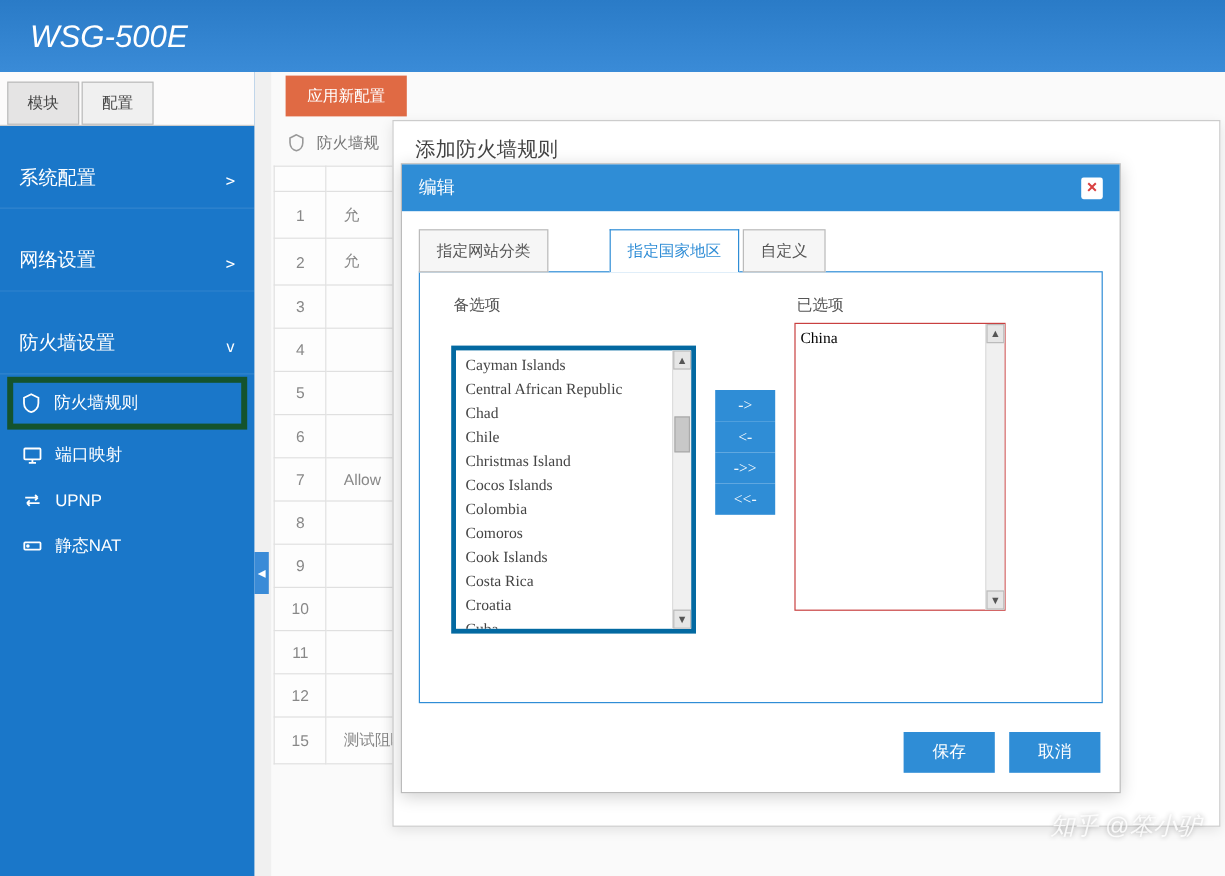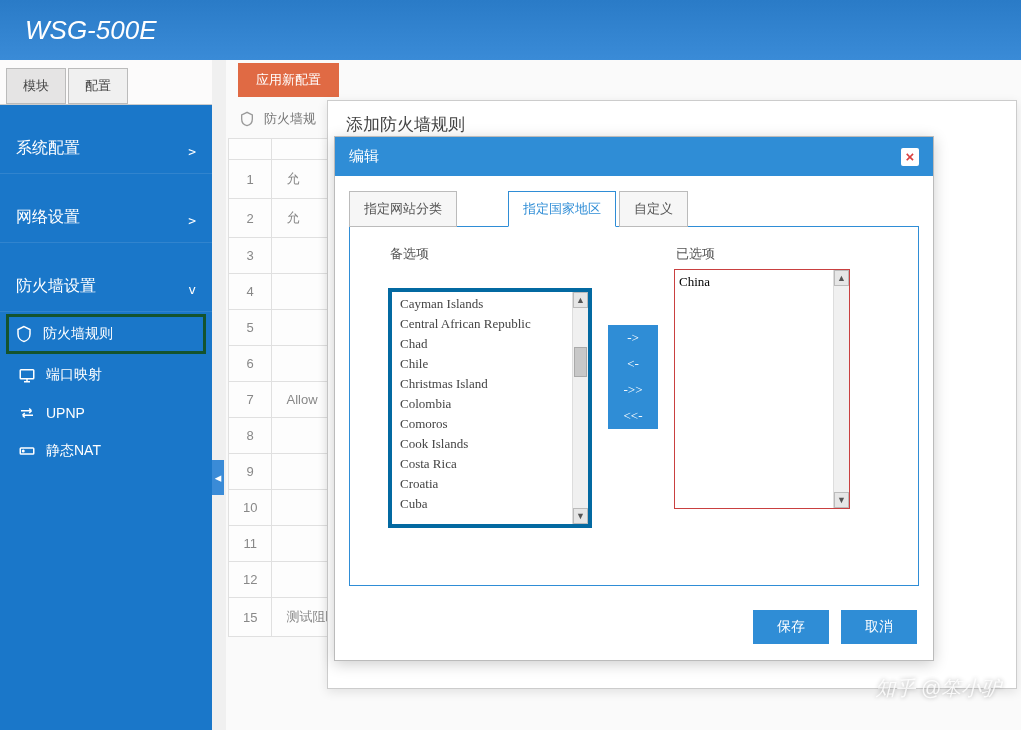--- a/index.html
+++ b/index.html
@@ -8,21 +8,21 @@
   .topbar { height:60px; background: linear-gradient(#2a7bc7,#3a8bd7); color:white; display:flex; align-items:center; padding-left:25px; font-size:26px; font-style:italic; font-weight:500;}
   
   .sidebar { position:absolute; top:60px; left:0; width:212px; height:670px; background:#1a77c9; color:white;}
   .sidebar-tabs { background:#fcfbfb; padding:8px 0 0 6px; display:flex; border-bottom:1px solid #ccc;}
   .sidebar-tab { padding:8px 16px; border:1px solid #bbb; background:#f0f0f0; color:#444; margin-right:2px; font-size:13px; cursor:pointer;}
   .sidebar-tab.active { background:#e5e4e4;}
   
   .menu-item { padding:14px 16px; border-bottom:1px solid rgba(255,255,255,0.1); display:flex; justify-content:space-between; align-items:flex-end; font-size:16px; cursor:pointer;margin-top:19px;}
   .menu-item .chev { font-family:monospace; font-size:13px;}
   .submenu-item { padding:10px 10px 10px 18px; display:flex; align-items:center; gap:10px; font-size:14px; cursor:pointer;}
-  .submenu-item.active { border:3px solid #14532d; margin:2px 6px; padding:8px 6px;}
+  .submenu-item.active { border:5px solid #14532d; margin:2px 6px; padding:8px 6px;}
   .icon { width:18px; height:18px; display:inline-flex; align-items:center; justify-content:center;}
   
   .collapse-handle { position:absolute; left:212px; top:460px; width:12px; height:35px; background:#3a8bd7; display:flex; align-items:center; justify-content:center; color:white; cursor:pointer;}
   
   .main { position:absolute; left:226px; top:60px; right:0; height:670px; background:#fafafa; overflow:hidden;}
   .main-top { height:40px; display:flex; align-items:center;}
   .apply-btn { background:#e06a44; color:white; padding:8px 18px; margin-left:12px; cursor:pointer;}
   .crumb { margin-top:6px; padding:4px 12px; color:#777; display:flex; align-items:center; gap:8px;}
   
   .grid { margin:6px 0 0 2px; border-collapse:collapse;}
@@ -39,21 +39,21 @@
   
   .modal2 { position:absolute; left:334px; top:136px; width:600px; background:#fff; border:1px solid #bbb; box-shadow:0 3px 14px rgba(0,0,0,0.2);}
   .modal2-header { background:#2f8dd6; color:white; padding:10px 14px; display:flex; justify-content:space-between; align-items:center; font-size:15px;}
   .modal2-header .close { color:#d94040; background:white; width:18px; height:18px; display:flex; align-items:center; justify-content:center; font-weight:bold; cursor:pointer; border-radius:2px;}
   .modal2-body { padding:14px;font-family:Liberation Serif, serif;}
   
   .tabs2 { display:flex; gap:3px;}
   .tab2 { border:1px solid #bbb; padding:8px 14px; background:#f6f6f6; color:#555; cursor:pointer; position:relative; top:1px;}
   .tab2.active { border:1px solid #2f8dd6; border-bottom:1px solid #fff; color:#2f8dd6; background:#fff; z-index:2;margin-left:48px;}
   
-  .tab2-panel { border:1px solid #2f8dd6; padding:18px 38px 40px; min-height:360px;}
+  .tab2-panel { border:1px solid #2f8dd6; padding:18px 26px 40px; min-height:360px;}
   .cols { display:flex; gap:0; align-items:flex-start;}
   .col-label { font-size:13px; color:#555; margin:0 0 6px 2px;}
   .listbox { width:204px; height:240px; border:4px solid #0369a1; background:#fff; overflow:hidden; display:flex;margin-top:25px;}
   .listbox-inner { flex:1; overflow:hidden; padding:2px 0;}
   .listbox .opt { padding:2px 8px; color:#444; font-size:13px; cursor:pointer; white-space:nowrap;}
   .scrollbar { width:16px; background:#f0f0f0; border-left:1px solid #ddd; position:relative;}
   .scrollbar .thumb { position:absolute; left:1px; right:1px; background:#c8c8c8; border:1px solid #aaa;}
   .scrollbar .arrow { height:16px; background:#e6e6e6; border:1px solid #bbb; display:flex; align-items:center; justify-content:center; font-size:9px; color:#555; cursor:pointer;}
   
   .mid-btns { display:flex; flex-direction:column; margin:80px 16px 0;}
@@ -236,20 +236,21 @@
       <div class="cols">
         <div>
           <div class="col-label">备选项</div>
           <div class="listbox">
             <div class="listbox-inner" id="cand-list">
                 <div class="opt">Cayman Islands</div>
                 <div class="opt">Central African Republic</div>
                 <div class="opt">Chad</div>
                 <div class="opt">Chile</div>
                 <div class="opt">Christmas Island</div>
+                <div class="opt">Cocos Islands</div>
                 <div class="opt">Colombia</div>
                 <div class="opt">Comoros</div>
                 <div class="opt">Cook Islands</div>
                 <div class="opt">Costa Rica</div>
                 <div class="opt">Croatia</div>
                 <div class="opt">Cuba</div>
               </div>
             <div class="scrollbar">
               <div class="arrow">▲</div>
               <div class="thumb" style="top:55px;height:30px;"></div>

